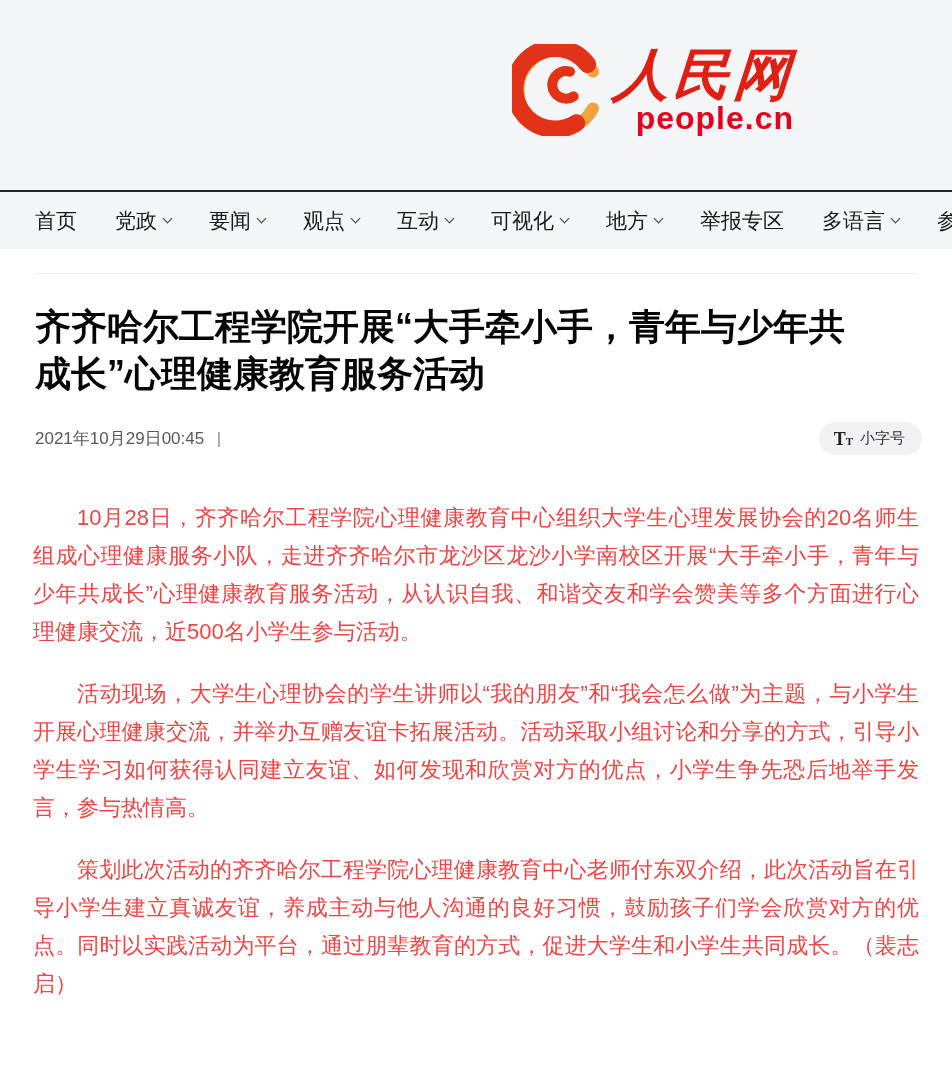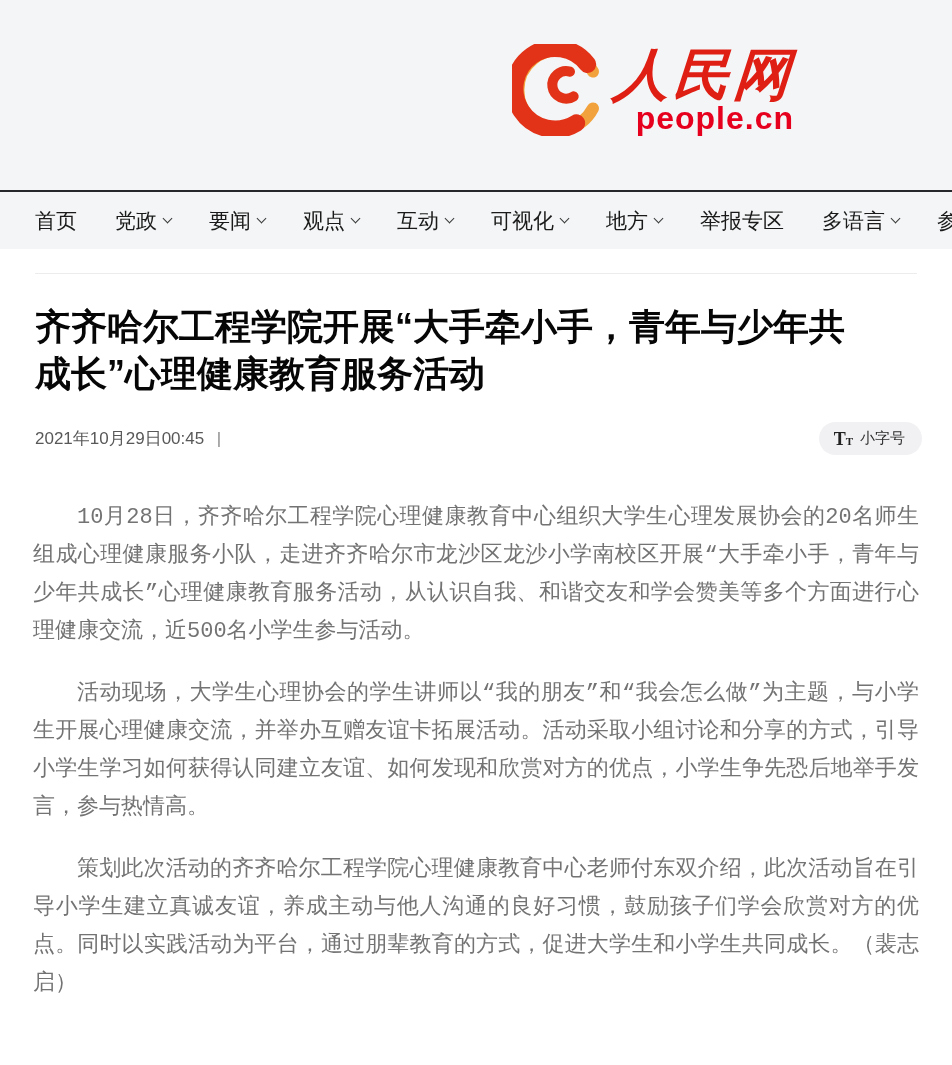--- a/index.html
+++ b/index.html
@@ -76,22 +76,22 @@
     padding:7px 17px 7px 15px; font-size:15px; color:#2b2b2b; cursor:pointer;
     font-family:"Liberation Sans","DejaVu Sans",sans-serif;
   }
   .tt-icon { font-family:"Liberation Serif","DejaVu Serif",serif; font-weight:bold; color:#222; line-height:1; }
   .tt-big { font-size:18px; }
   .tt-small { font-size:11px; }
 
   
   .article-body { margin:44px 33px 0 33px; }
   .article-body p {
-    font-size:22px; line-height:38px; color:#737373;
-    text-align:justify; text-indent:2em; margin-bottom:24px;font-family:Liberation Mono, monospace;
+    font-size:22px; line-height:38px; color:#ef4444;
+    text-align:justify; text-indent:2em; margin-bottom:24px;
   }
 </style>
 </head>
 <body>
 
 <div class="page">
 
   <header class="site-header">
     <div class="logo">
       <svg class="logo-ball" viewBox="0 0 100 100">

